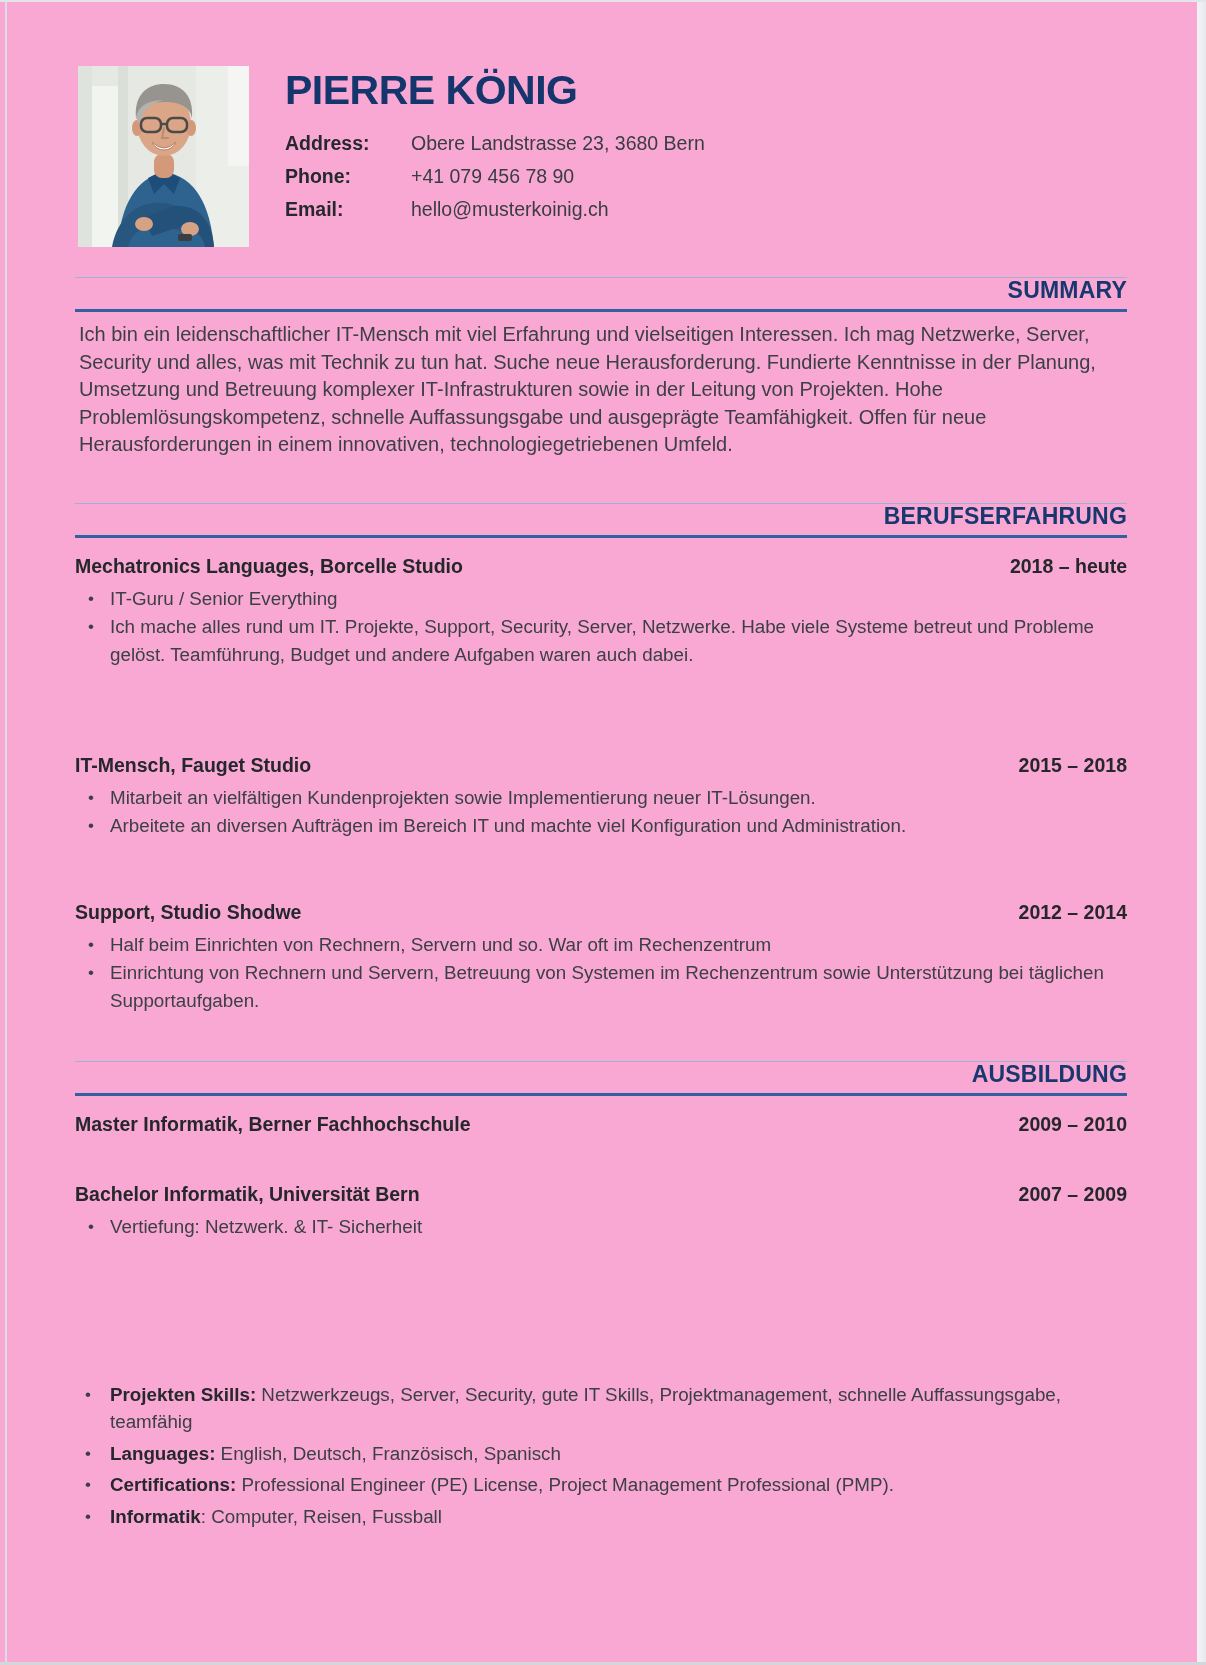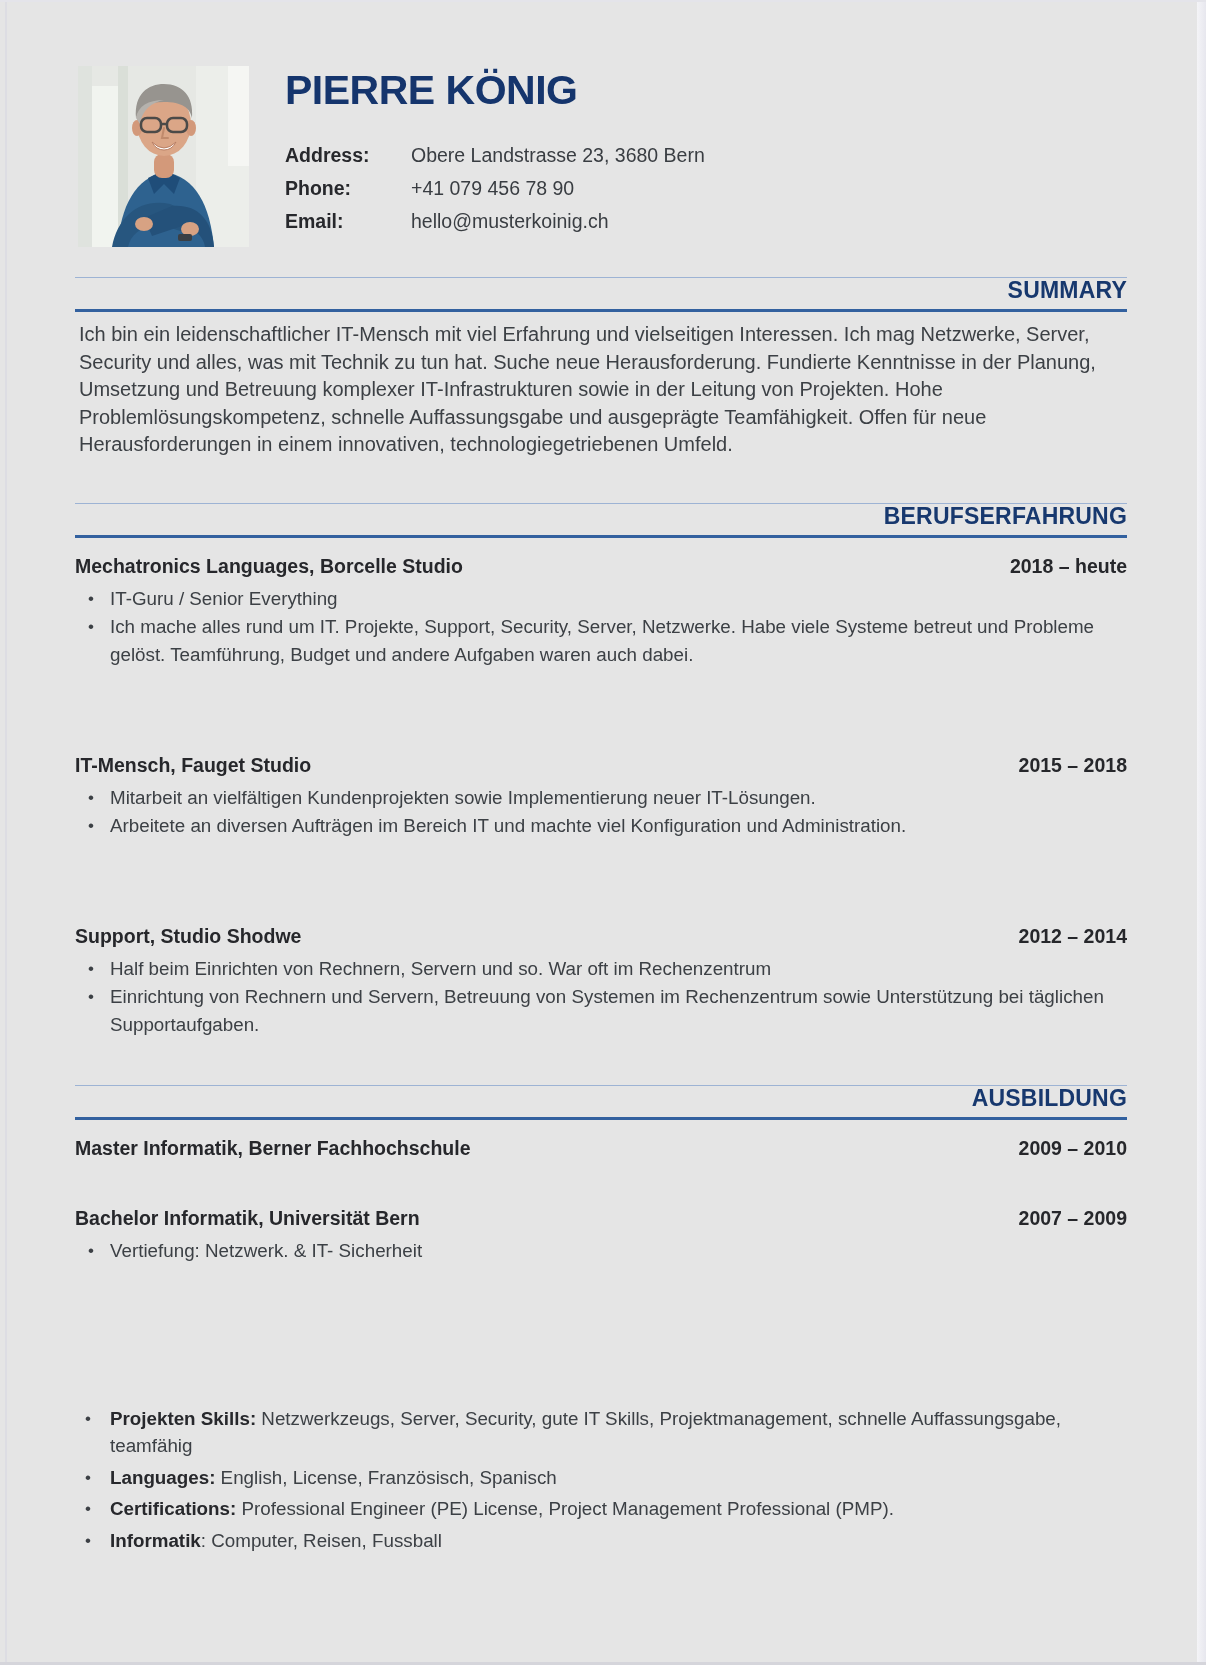--- a/index.html
+++ b/index.html
@@ -1,19 +1,19 @@
 <!DOCTYPE html>
 <html><head>
 <meta charset="utf-8">
 <style>
   html,body { margin:0; padding:0; background:#ffffff; }
   .page {
     position:relative;
     width:1206px; height:1665px;
-    background:#e5e5e5;
+    background:#f9a8d4;
     font-family:"Liberation Sans", sans-serif;
     color:#3c4045;
     overflow:hidden;
     box-sizing:border-box;
     border-top:2px solid #e4e4ea;
     border-bottom:3px solid #d5d5db;
   }
   .edge-left {
     position:absolute; left:5px; top:0; bottom:0; width:2px;
     background:#dddde3;
@@ -30,21 +30,21 @@
   .photo {
     width:171px; height:181px; flex:0 0 171px;
     margin-left:3px;
     overflow:hidden;
   }
   .head-right { margin-left:36px; padding-top:2px; }
   .name {
     font-size:41px; font-weight:700; letter-spacing:-0.5px;
     color:#15356d; line-height:44px; margin:0;
   }
-  .contact { margin-top:27px; }
+  .contact { margin-top:15px; }
   .contact-row { display:flex; font-size:19.5px; line-height:33px; }
   .contact-label { width:126px; font-weight:700; color:#27282c; }
   .contact-value { color:#393d42; }
   
   .section-head {
     font-size:23px; font-weight:700; color:#17386e;
     letter-spacing:0.2px; line-height:26px;
     padding-bottom:6px; margin:0;
     border-bottom:3px solid #33619f;
     box-shadow:0 1px 0 #9db3d4 inset;
@@ -53,21 +53,21 @@
   .sec-summary   { margin-top:30px; }
   .sec-exper     { margin-top:44px; }
   .sec-edu       { margin-top:46px; }
   .sec-extra     { margin-top:140px; }
   .summary-text {
     margin:9px 0 0 4px; font-size:20px; line-height:27.5px; color:#3c4045;
   }
   
   .entry { margin-top:16px; }
   .entry-gap-lg { margin-top:84px; }
-  .entry-gap-md { margin-top:84px; }
+  .entry-gap-md { margin-top:60px; }
   .entry-gap-edu { margin-top:46px; }
   .entry-head {
     display:flex; justify-content:space-between;
     font-size:19.5px; font-weight:700; color:#26272b; line-height:24px;
   }
   ul.bullets {
     list-style:none; margin:7px 0 0 0; padding:0 0 0 13px;
   }
   ul.bullets li {
     position:relative; padding-left:22px;
@@ -215,20 +215,20 @@
         </div>
         <ul class="bullets">
           <li>Vertiefung: Netzwerk. &amp; IT- Sicherheit</li>
         </ul>
       </div>
     </div>
 
     <div class="sec-extra">
       <ul class="extra">
         <li><span class="extra-label">Projekten Skills:</span><span> Netzwerkzeugs, Server, Security, gute IT Skills, Projektmanagement, schnelle Auffassungsgabe, teamfähig</span></li>
-        <li><span class="extra-label">Languages:</span><span> English, License, Französisch, Spanisch</span></li>
+        <li><span class="extra-label">Languages:</span><span> English, Deutsch, Französisch, Spanisch</span></li>
         <li><span class="extra-label">Certifications:</span><span> Professional Engineer (PE) License, Project Management Professional (PMP).</span></li>
         <li><span class="extra-label">Informatik</span><span>: Computer, Reisen, Fussball</span></li>
       </ul>
     </div>
 
   </div>
 </div>
 
 </body></html>

